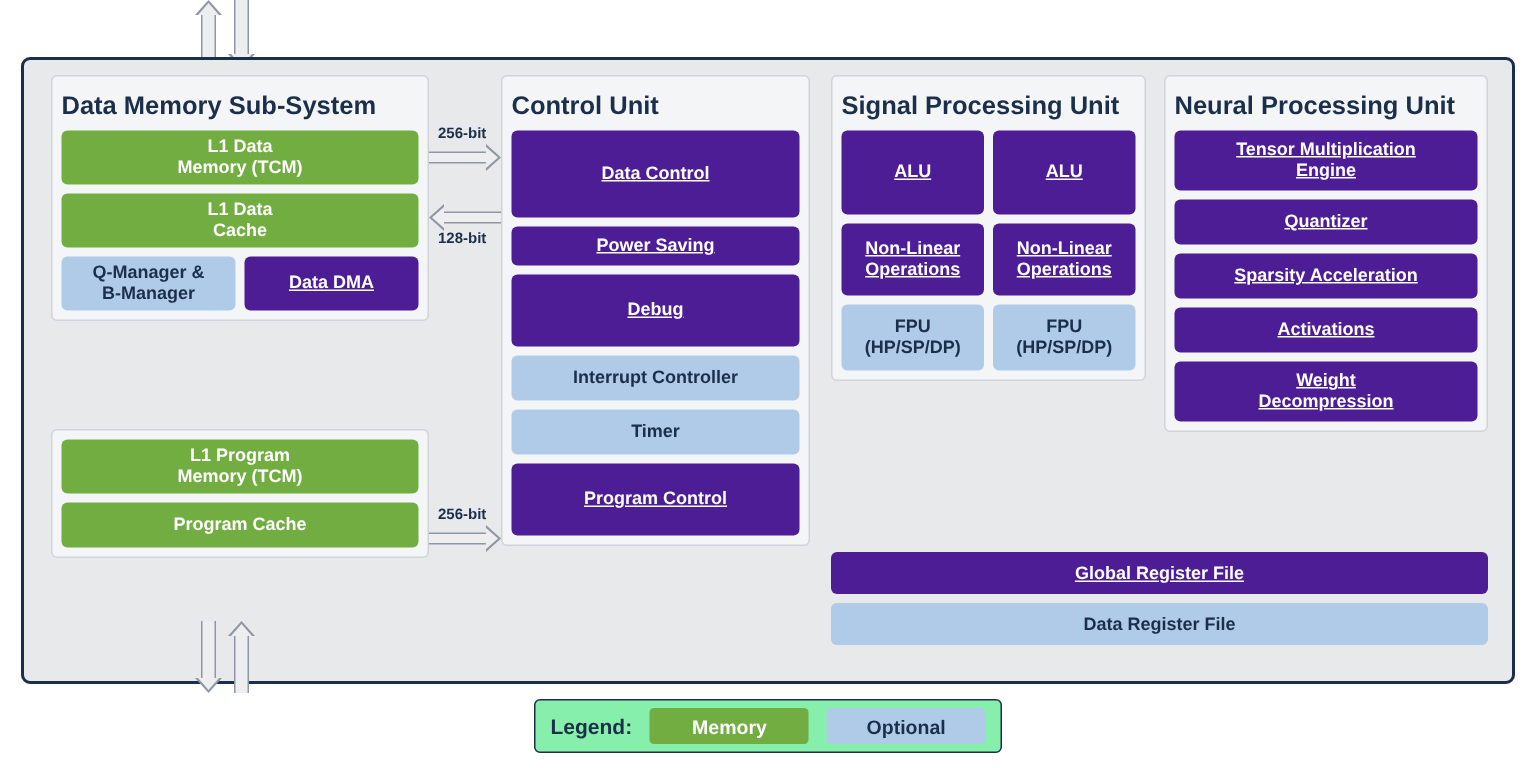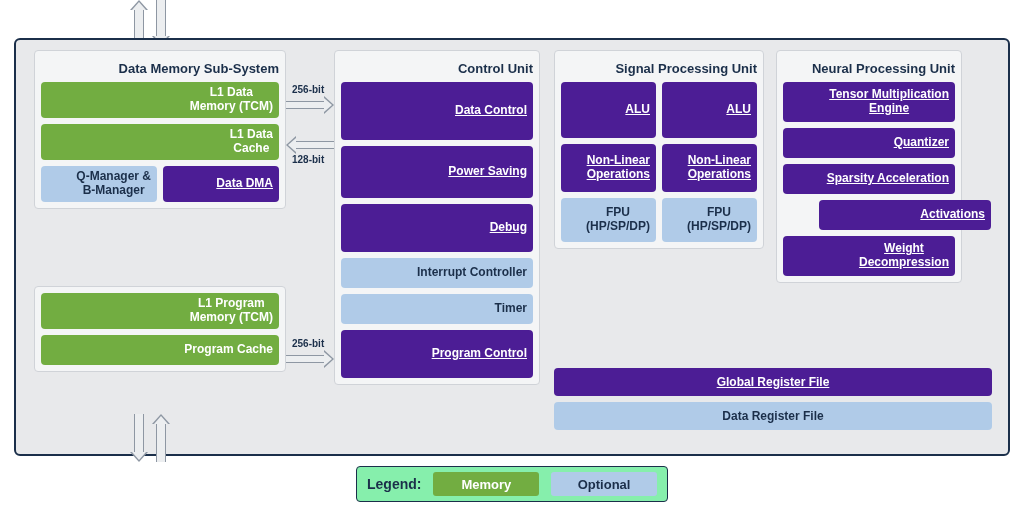--- a/index.html
+++ b/index.html
@@ -15,36 +15,36 @@
   }
 
   .column {
     position: absolute;
     background: #f4f5f6;
     border: 1px solid #d0d3d8;
     border-radius: 4px;
     padding: 6px;
   }
   .col-title {
-    text-align: right;
+    text-align: left;
     font-weight: 700;
     color: #1b2f4a;
-    font-size: 13px;
+    font-size: 17px;
     padding: 4px 0 6px;
   }
 
   .box {
     border-radius: 4px;
     color: #fff;
     text-align: center;
     font-size: 12px;
     font-weight: 600;
     display: flex;
     align-items: center;
-    justify-content: flex-end;
+    justify-content: center;
     line-height: 1.15;
     padding: 4px 6px;
   }
   .navy  { background: #4c1d95; text-decoration: underline; }
   .green { background: #72ad41; }
   .lblue { background: #b0cbe8; color: #1b2f4a; }
   .wide  { width: 100%; }
 
   .stack { display: flex; flex-direction: column; gap: 6px; }
   .row2  { display: flex; gap: 6px; }
@@ -135,21 +135,21 @@
           <span><span>L1 Program</span><br><span>Memory (TCM)</span></span>
         </div>
       <div class="box green wide" style="height:30px;">Program Cache</div>
     </div>
   </div>
 
   <div class="column" style="left:318px; top:10px; width:206px;">
     <div class="col-title">Control Unit</div>
     <div class="stack">
       <div class="box navy wide" style="height:58px;">Data Control</div>
-      <div class="box navy wide" style="height:52px;">Power Saving</div>
+      <div class="box navy wide" style="height:26px;">Power Saving</div>
       <div class="box navy wide" style="height:48px;">Debug</div>
       <div class="box lblue wide" style="height:30px;">Interrupt Controller</div>
       <div class="box lblue wide" style="height:30px;">Timer</div>
       <div class="box navy wide" style="height:48px;">Program Control</div>
     </div>
   </div>
 
   <div class="column" style="left:538px; top:10px; width:210px;">
     <div class="col-title">Signal Processing Unit</div>
     <div class="stack">
@@ -169,29 +169,29 @@
         <div class="box lblue" style="height:44px;">
             <span><span>FPU</span><br><span>(HP/SP/DP)</span></span>
           </div>
         <div class="box lblue" style="height:44px;">
             <span><span>FPU</span><br><span>(HP/SP/DP)</span></span>
           </div>
       </div>
     </div>
   </div>
 
-  <div class="column" style="left:760px; top:10px; width:186px;">
+  <div class="column" style="left:760px; top:10px; width:216px;">
     <div class="col-title">Neural Processing Unit</div>
     <div class="stack">
       <div class="box navy wide" style="height:40px;">
           <span><span>Tensor Multiplication</span><br><span>Engine</span></span>
         </div>
       <div class="box navy wide" style="height:30px;">Quantizer</div>
       <div class="box navy wide" style="height:30px;">Sparsity Acceleration</div>
-      <div class="box navy wide" style="height:30px;margin-left:36px;">Activations</div>
+      <div class="box navy wide" style="height:30px;">Activations</div>
       <div class="box navy wide" style="height:40px;">
           <span><span>Weight</span><br><span>Decompression</span></span>
         </div>
     </div>
   </div>
 
   <div class="global-bar lblue" style="left:538px; top:362px; width:438px; color:#1b2f4a;">Data Register File</div>
   <div class="global-bar navy" style="left:538px; top:328px; width:438px;">Global Register File</div>
 
   <div class="harrow" style="left:270px; top:56px; width:48px;">

